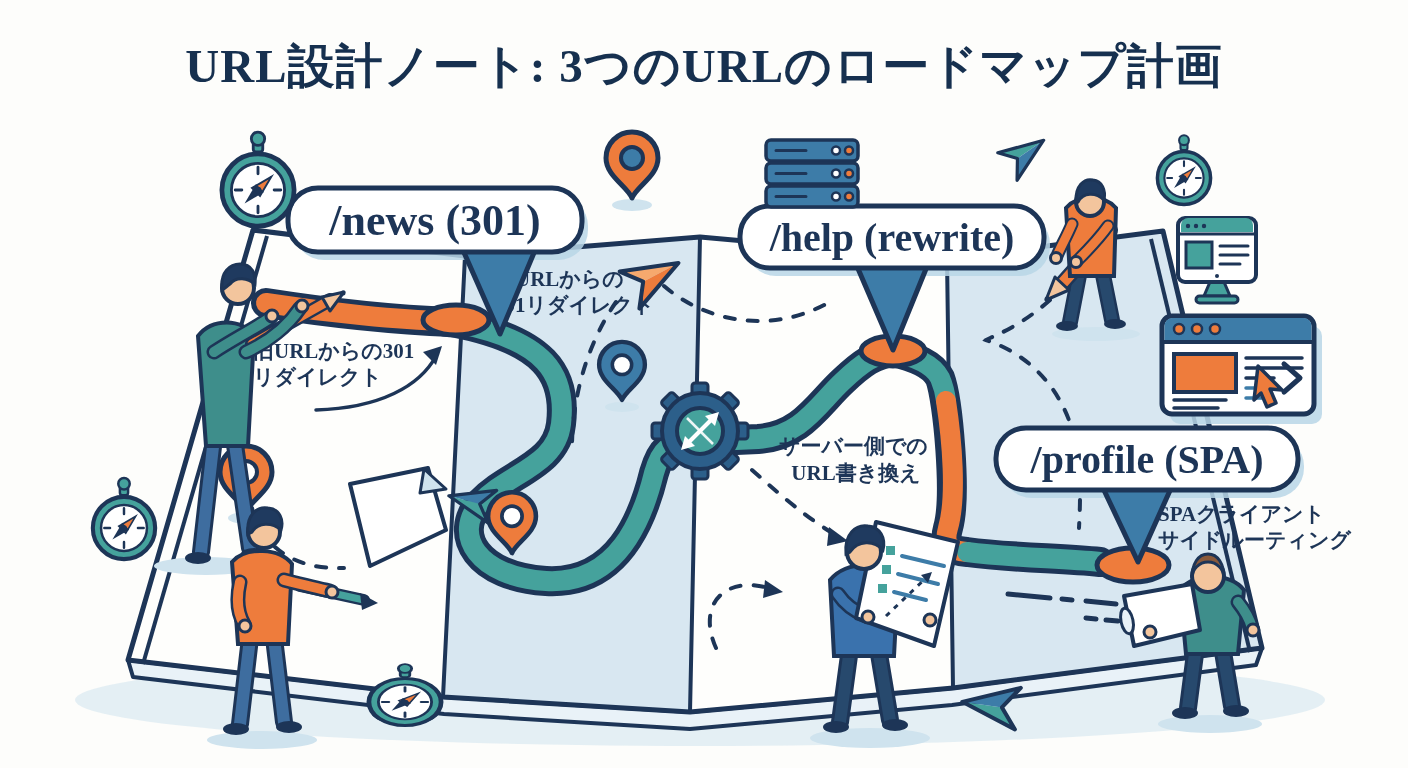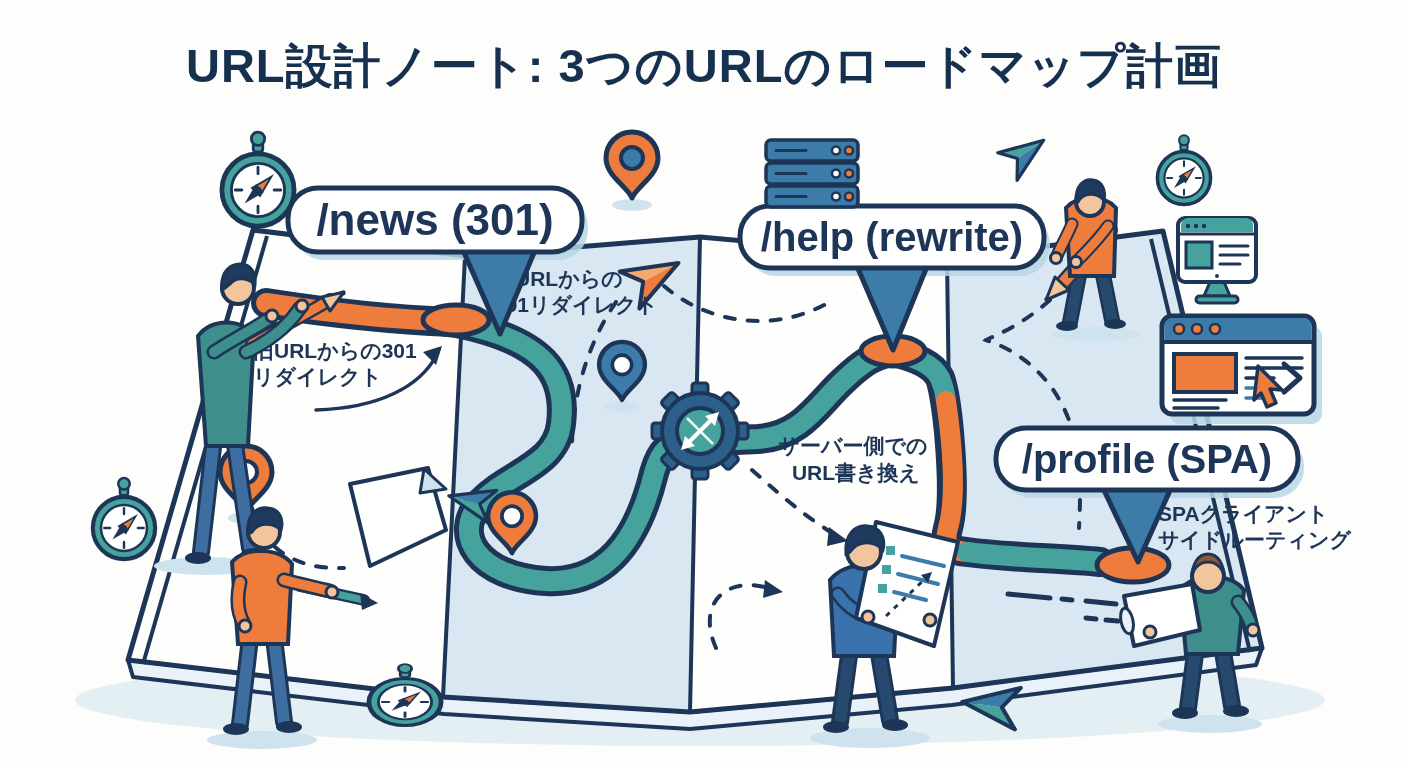--- a/index.html
+++ b/index.html
@@ -3,21 +3,21 @@
 <meta charset="utf-8">
 <style>
   :root{
     --navy:#1d3557; --title:#16304f; --teal:#45a29c; --orange:#ee7c3c;
     --steel:#3d7ca8; --panel:#d8e7f1; --paper:#fefefc; --skin:#f3c59d;
     --hair:#1f3a5f; --shadow:#cfe3ee; --gearblue:#2c5f8a; --bubbleshadow:#b9d6e6;
     --pants:#3e6d9f; --navy-pants:#27496d; --teal-shirt:#3e8e8b;
     --blue-shirt:#3a72ad; --brown:#8a5a3b; --bg:#fdfdfb;
   }
   html,body{margin:0;padding:0;background:var(--bg);}
-  .stage{width:1359px;height:768px;overflow:hidden;position:relative;font-family:Liberation Sans, sans-serif;}
+  .stage{width:1359px;height:768px;overflow:hidden;position:relative;font-family:Liberation Serif, serif;}
   svg{display:block;}
   .title-text{fill:var(--title);font-size:47px;font-weight:800;text-anchor:middle;letter-spacing:1px;}
   .callout-label{fill:var(--navy);font-weight:800;text-anchor:middle;}
   .ann{fill:var(--navy);font-size:21px;font-weight:700;}
   .ann-c{text-anchor:middle;}
   .dash{fill:none;stroke:var(--navy);stroke-width:4;stroke-linecap:round;stroke-dasharray:10 13;}
   .road-o{fill:none;stroke:var(--navy);stroke-width:30;stroke-linecap:round;}
   .road-t{fill:none;stroke:var(--teal);stroke-width:20;stroke-linecap:round;}
   .road-or{fill:none;stroke:var(--orange);stroke-width:20;stroke-linecap:round;}
   .node{fill:var(--orange);stroke:var(--navy);stroke-width:5;}

